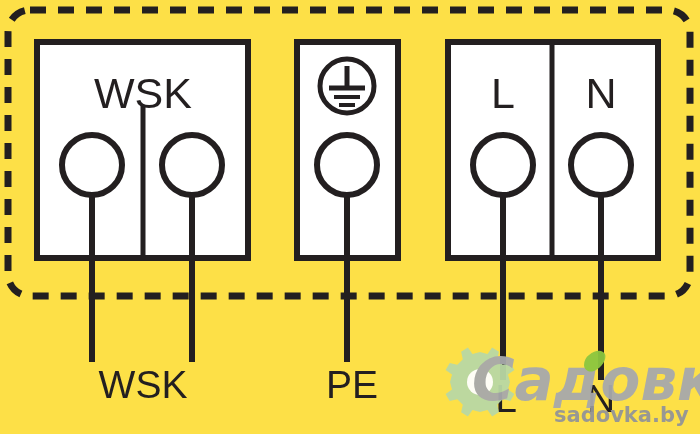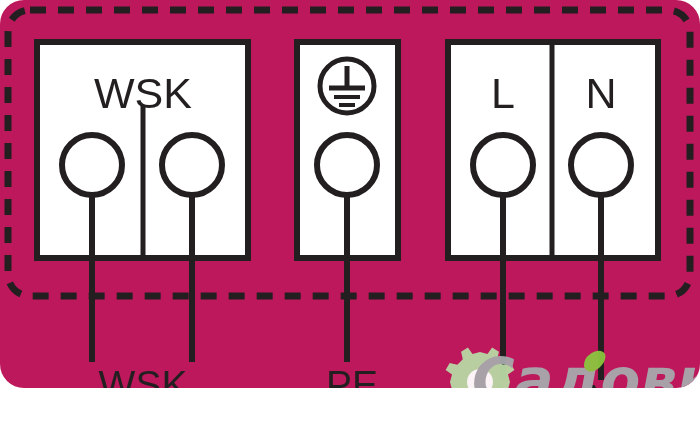--- a/index.html
+++ b/index.html
@@ -7,24 +7,23 @@
     margin: 0;
     padding: 0;
     background: #ffffff;
   }
   body {
     font-family: "Liberation Sans", sans-serif;
   }
   #diagram-root {
     position: relative;
     width: 700px;
-    height: 388px;
-    background: #be185d;
+    height: 434px;
+    background: #fde047;
     overflow: hidden;
-    border-radius: 24px;
   }
   #diagram-svg {
     position: absolute;
     left: 0;
     top: 0;
     width: 700px;
     height: 434px;
     display: block;
   }
   .wm-text {

